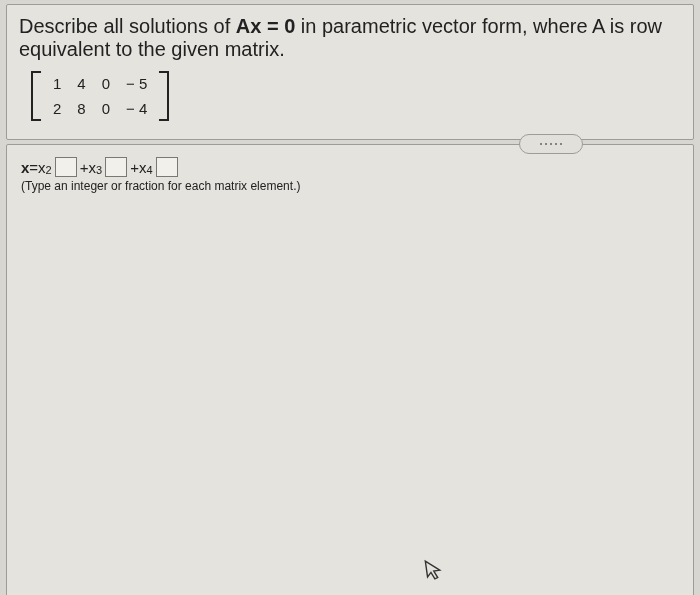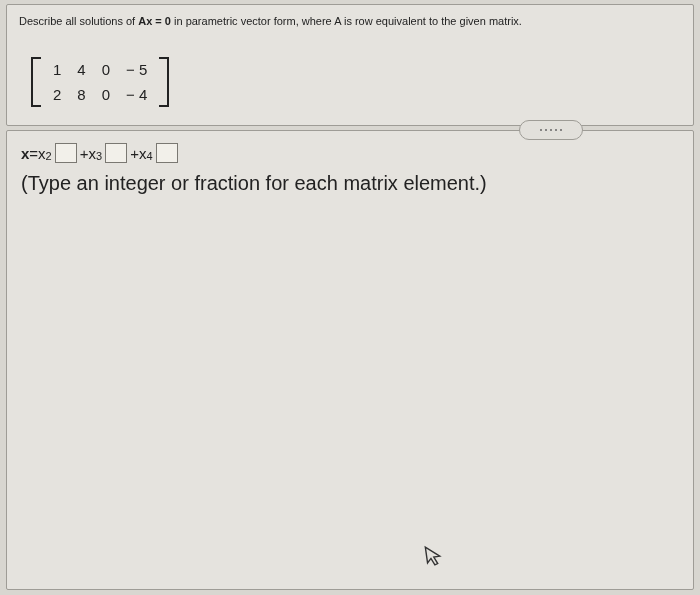--- a/index.html
+++ b/index.html
@@ -16,23 +16,23 @@
   .card {
     background: #e5e3de;
     margin: 4px 6px;
     border: 1px solid #9e9c96;
     border-radius: 2px;
   }
   .question-card {
     padding: 10px 12px 14px 12px;
   }
   .prompt {
-    font-size: 11px;
+    font-size: 20px;
     color: #222;
-    margin-bottom: 24px;
+    margin-bottom: 4px;
   }
   .matrix-wrap {
     display: inline-flex;
     align-items: stretch;
     margin: 6px 0 4px 12px;
   }
   .bracket {
     width: 10px;
     position: relative;
   }
@@ -93,22 +93,22 @@
     width: 22px;
     height: 20px;
     border: 1px solid #7a7872;
     background: #f2f0ea;
     margin: 0 3px;
     font-size: 13px;
     text-align: center;
     padding: 0;
   }
   .hint {
-    font-size: 20px;
-    margin-top: 9px;
+    font-size: 12px;
+    margin-top: 2px;
   }
   .cursor {
     position: absolute;
     bottom: 16px;
     left: 418px;
     font-size: 20px;
     color: #333;
     transform: rotate(-8deg);
   }
   .bold { font-weight: bold; }

